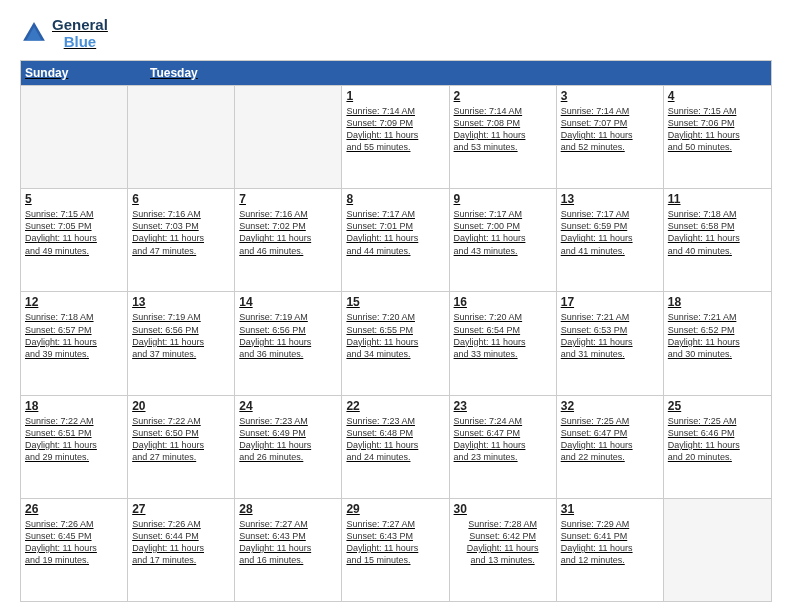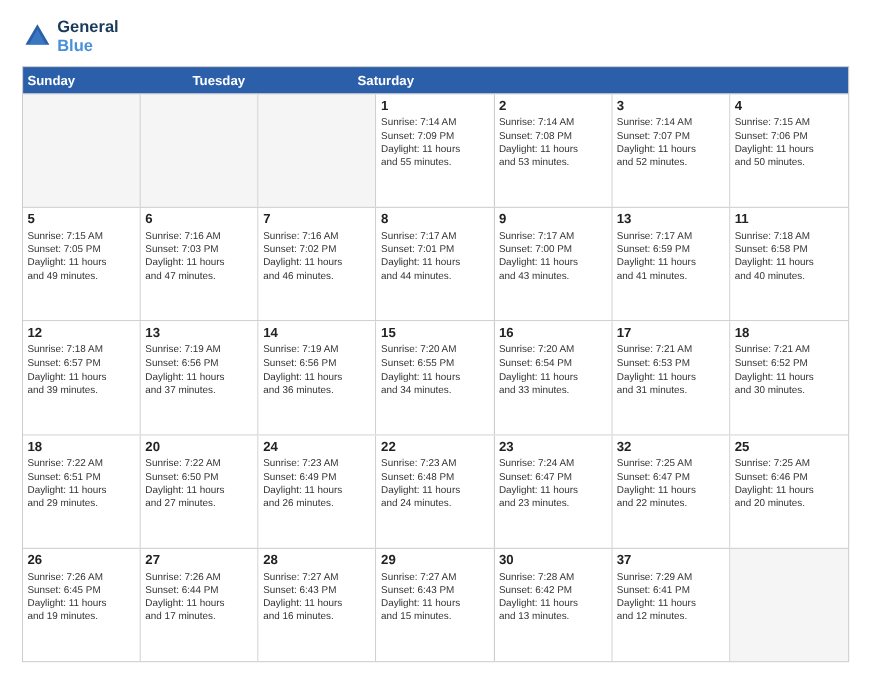--- a/index.html
+++ b/index.html
@@ -9,20 +9,21 @@
       width: 792px;
       height: 612px;
       overflow: hidden;
     }
     .page {
       width: 792px;
       height: 612px;
       padding: 16px 20px 10px 20px;
       display: flex;
       flex-direction: column;
+      text-decoration: underline;
     }
     .header {
       display: flex;
       justify-content: space-between;
       align-items: flex-start;
       margin-bottom: 10px;
     }
     .logo {
       display: flex;
       align-items: center;
@@ -46,21 +47,21 @@
       color: #444;
     }
     .calendar {
       flex: 1;
       display: flex;
       flex-direction: column;
       border: 1px solid #ccc;
     }
     .day-headers {
       display: grid;
-      grid-template-columns: repeat(5, 1fr);
+      grid-template-columns: repeat(6, 1fr);
       background: #2b5faa;
     }
     .day-header {
       color: #fff;
       font-size: 12px;
       font-weight: bold;
       padding: 5px 4px;
       text-align: left;
     }
     .weeks {
@@ -105,34 +106,33 @@
 
 <div class="page">
   <div class="header">
     <div class="logo">
       <svg class="logo-icon" viewBox="0 0 36 36">
         <polygon points="18,4 32,28 4,28" fill="#2b5faa"></polygon>
         <polygon points="18,10 28,28 8,28" fill="#4a90d9" opacity="0.5"></polygon>
       </svg>
       <div>
         <div style="font-size:15px;font-weight:bold;color:#1a3a5c;">General</div>
-        <div style="font-size:15px;font-weight:bold;color:#4a90d9;">Blue</div>
+        <div style="font-size:15px;font-weight:bold;color:#4a90d9;text-align:center;">Blue</div>
       </div>
     </div>
     <div class="title-block">
       <div class="month-title"></div>
       <div class="location"></div>
     </div>
   </div>
 
   <div class="calendar">
     <div class="day-headers">
     <div class="day-header">Sunday</div>
         <div class="day-header">Tuesday</div>
-        <div class="day-header">Saturday</div>
       </div>
     <div class="weeks">
     <div class="week-row">
           <div class="day-cell empty"></div>
           <div class="day-cell empty"></div>
           <div class="day-cell empty"></div>
           <div class="day-cell">
             <div class="day-num">1</div>
             <div class="day-info" style="white-space: pre-line;">Sunrise: 7:14 AM
 Sunset: 7:09 PM
@@ -338,27 +338,27 @@
           </div>
           <div class="day-cell">
             <div class="day-num">29</div>
             <div class="day-info" style="white-space: pre-line;">Sunrise: 7:27 AM
 Sunset: 6:43 PM
 Daylight: 11 hours
 and 15 minutes.</div>
           </div>
           <div class="day-cell">
             <div class="day-num">30</div>
-            <div class="day-info" style="white-space: pre-line;">Sunrise: 7:28 AM
+            <div class="day-info" style="white-space: pre-line; text-align: center;">Sunrise: 7:28 AM
 Sunset: 6:42 PM
 Daylight: 11 hours
 and 13 minutes.</div>
           </div>
           <div class="day-cell">
-            <div class="day-num">37</div>
+            <div class="day-num">31</div>
             <div class="day-info" style="white-space: pre-line;">Sunrise: 7:29 AM
 Sunset: 6:41 PM
 Daylight: 11 hours
 and 12 minutes.</div>
           </div>
           <div class="day-cell empty"></div>
         </div>
       </div>
   </div>
 </div>

